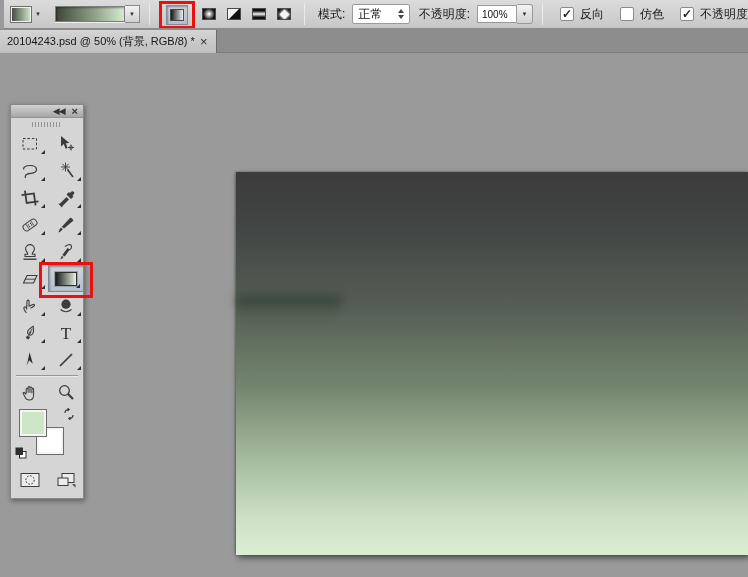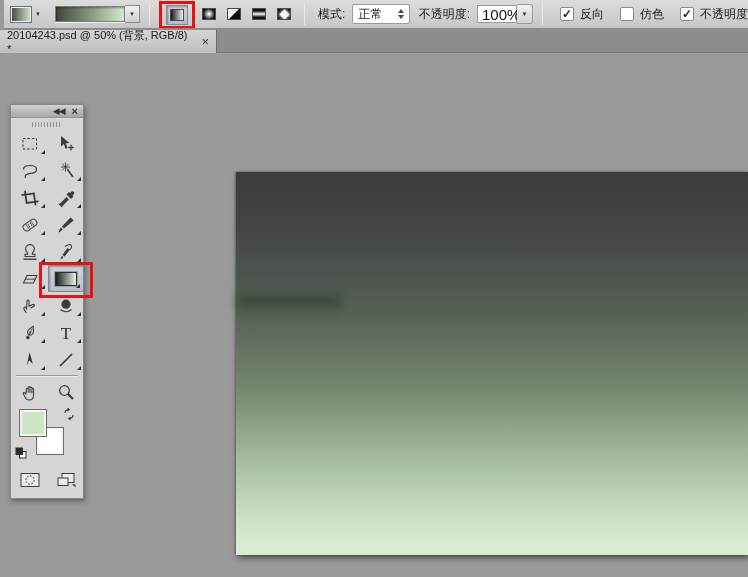--- a/index.html
+++ b/index.html
@@ -68,21 +68,21 @@
     display:flex; align-items:center; justify-content:space-between;
     font-size:12px; color:#111; padding:0 5px;
   }
   .spinner{ display:flex; flex-direction:column; gap:2px; }
   .spinner i{ width:0; height:0; border-left:3.5px solid transparent; border-right:3.5px solid transparent; }
   .spinner .up{ border-bottom:4px solid #444; }
   .spinner .dn{ border-top:4px solid #444; }
   .opacity-wrap{ display:flex; align-items:center; }
   .opacity-field{
     width:40px; height:18px; background:#fff; border:1px solid #9a9a9a;
-    font-size:15px; color:#111; display:flex; align-items:center; padding:0 4px;
+    font-size:10px; color:#111; display:flex; align-items:center; padding:0 4px;
   }
   .opacity-btn{
     width:16px; height:20px; border:1px solid #9a9a9a; border-left:none; border-radius:0 3px 3px 0;
     background:linear-gradient(#f3f3f3,#d2d2d2);
     display:flex; align-items:center; justify-content:center;
   }
   .cb-group{ display:flex; align-items:center; gap:16px; margin-left:8px; }
   .cb{ display:flex; align-items:center; gap:6px; font-size:12px; color:#1a1a1a; }
   .cb-box{
     width:14px; height:14px; background:#fff; border:1px solid #8a8a8a; border-radius:2px;
@@ -91,21 +91,21 @@
 
   
   .tab-bar{
     position:absolute; top:29px; left:0; right:0; height:24px;
     background:#8d8d8d; border-bottom:1px solid #7c7c7c; z-index:10;
   }
   .doc-tab{
     position:absolute; left:0; top:1px; height:23px; width:217px;
     background:linear-gradient(#d4d4d4,#bfbfbf);
     border-right:1px solid #6c6c6c;
-    display:flex; align-items:center; gap:11px;
+    display:flex; align-items:center; gap:5px;
     font-size:11px; color:#161616; padding:0 7px; overflow:hidden;
   }
   .tab-close{ font-size:13px; color:#333; line-height:11px; }
 
   
   .canvas{
     position:absolute; left:236px; top:172px; right:0; height:383px;
     background:linear-gradient(
       var(--canvas-gradient-top) 0%,
       #434745 16%,

